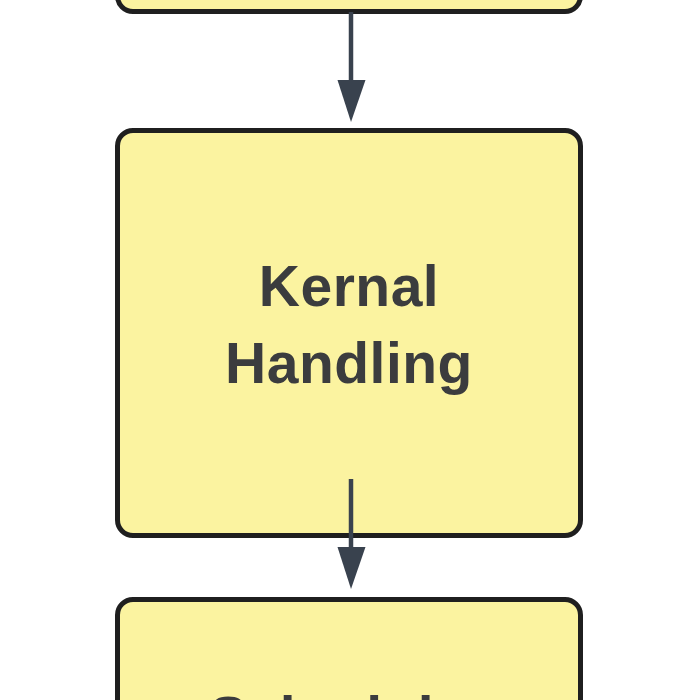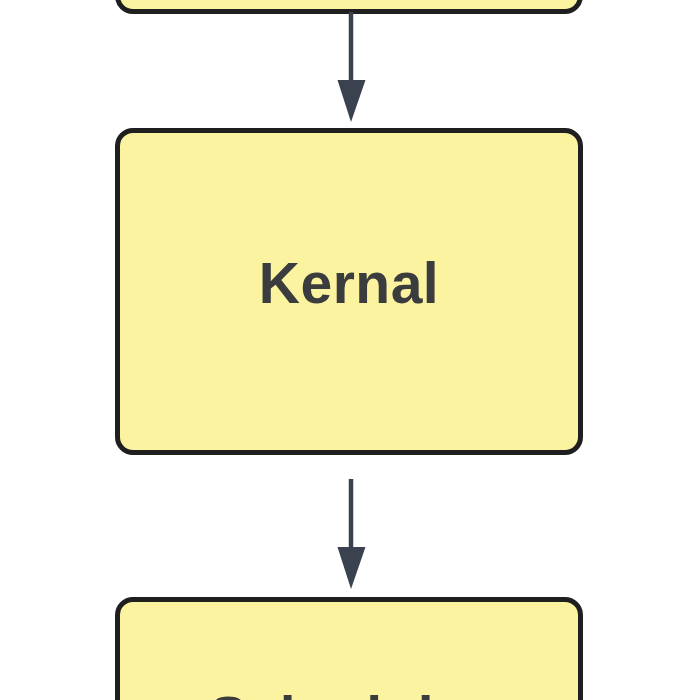--- a/index.html
+++ b/index.html
@@ -27,21 +27,21 @@
     background: var(--node-fill, #fbf3a0);
     border: 5px solid var(--node-border, #1f1f1f);
     border-radius: 18px;
   }
   .node-top {
     top: -286px;
     height: 300px;
   }
   .node-middle {
     top: 128px;
-    height: 327px;
+    height: 410px;
     display: flex;
     align-items: center;
     justify-content: center;
     padding-bottom: 16px;
   }
   .node-bottom {
     top: 597px;
     height: 353px;
   }
   .node-label {
@@ -76,20 +76,21 @@
   <div class="node node-top"></div>
 
   <svg class="connector" viewBox="0 0 700 700" aria-hidden="true">
     <line x1="351" y1="12" x2="351" y2="84" stroke="currentColor" stroke-width="4.5"></line>
     <polygon points="337.5,80 365.5,80 351,122" fill="currentColor"></polygon>
   </svg>
 
   <div class="node node-middle">
     <div class="node-label">
       <div>Kernal</div>
+      <div>Handling</div>
     </div>
   </div>
 
   <svg class="connector" viewBox="0 0 700 700" aria-hidden="true">
     <line x1="351" y1="479" x2="351" y2="551" stroke="currentColor" stroke-width="4.5"></line>
     <polygon points="337.5,547 365.5,547 351,589" fill="currentColor"></polygon>
   </svg>
 
   <div class="node node-bottom">
     <div class="node-label">

